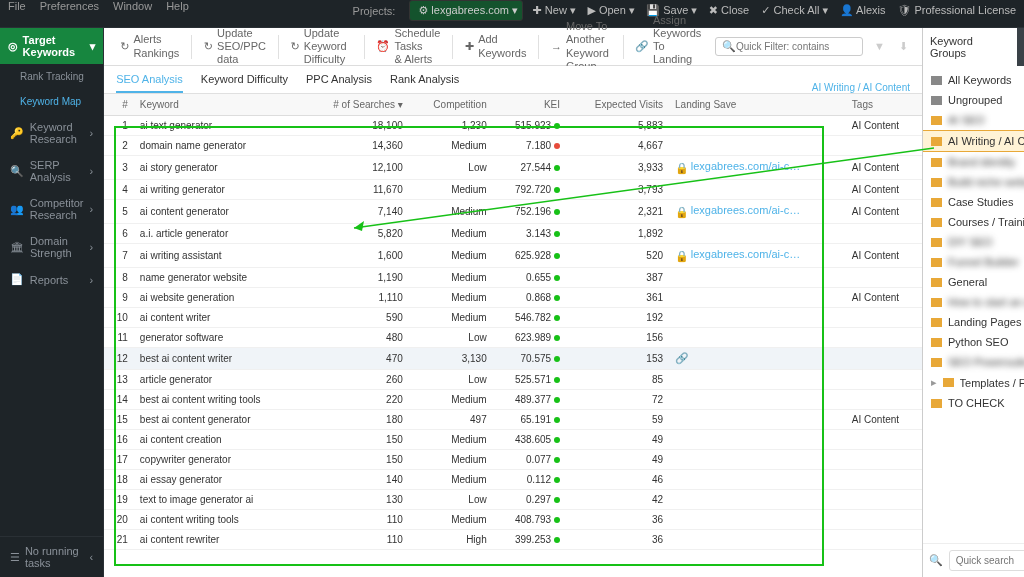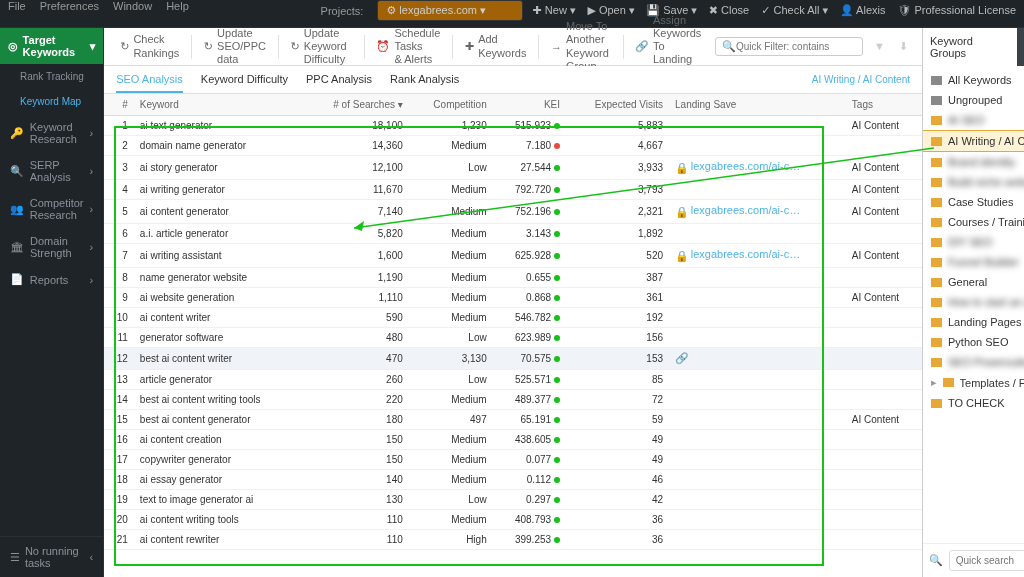--- a/index.html
+++ b/index.html
@@ -1,38 +1,38 @@
 <!DOCTYPE html>
 <html><head>
 <meta charset="utf-8">
 <style>
 *{margin:0;padding:0;box-sizing:border-box;font-family:Arial,sans-serif;font-size:11px}
 body{background:#1e2428;color:#ccc;width:1024px;height:577px;overflow:hidden}
 .topbar{height:28px;background:#1e2428;display:flex;align-items:flex-start;padding:0 8px;border-bottom:1px solid #2a3035}
 .menu{color:#999;margin-right:14px;cursor:pointer}
 .topbar-right{margin-left:auto;display:flex;align-items:center;gap:10px}
 .proj-label{color:#999;margin-right:4px}
-.proj-select{background:#a16207;border:1px solid #333;color:#ccc;padding:3px 36px 3px 8px;border-radius:3px}
+.proj-select{background:#14532d;border:1px solid #333;color:#ccc;padding:3px 4px 3px 8px;border-radius:3px}
 .top-btn{color:#bbb;display:flex;align-items:center;gap:3px;cursor:pointer}
 .main{display:flex;height:549px}
 .sidebar{width:105px;background:#1e2428;border-right:1px solid #2a3035;display:flex;flex-direction:column}
 .side-header{background:#17863f;color:#fff;padding:6px 8px;display:flex;align-items:center;gap:5px;font-weight:bold}
 .side-item{padding:7px 10px;color:#8a9199;cursor:pointer;display:flex;align-items:center;gap:6px}
 .side-item.sub{padding-left:20px;font-size:10px}
 .side-item.active{color:#4fb3e8}
 .side-footer{margin-top:auto;padding:8px 10px;color:#8a9199;display:flex;align-items:center;gap:5px;border-top:1px solid #2a3035}
 .content{flex:1;background:#f5f5f5;display:flex;flex-direction:column;position:relative}
 .toolbar{height:38px;background:#fff;border-bottom:1px solid #ddd;display:flex;align-items:center;padding:0 10px;gap:8px}
 .tool-btn{display:flex;align-items:center;gap:4px;color:#666;padding:4px 6px;cursor:pointer;font-size:10px;line-height:1.2}
 .tool-txt{display:flex;flex-direction:column}
 .tool-sep{width:1px;height:24px;background:#e0e0e0}
 .search-box{margin-left:auto;display:flex;align-items:center;background:#fff;border:1px solid #ccc;border-radius:3px;padding:2px 6px}
 .search-box input{border:none;outline:none;width:120px;font-size:10px}
 .icon-sm{width:13px;height:13px;margin:0 3px}
-.tabs{height:28px;background:#fff;display:flex;align-items:center;padding:0 12px;gap:18px;border-bottom:1px solid #e0e0e0}
+.tabs{height:28px;background:#fff;display:flex;align-items:flex-end;padding:0 12px;gap:18px;border-bottom:1px solid #e0e0e0}
 .tab{color:#333;padding:6px 0;cursor:pointer;font-size:11px}
 .tab.active{color:#4fb3e8;border-bottom:2px solid #4fb3e8}
 .crumb{margin-left:auto;color:#4fb3e8;font-size:10px}
 .metrics{height:34px;background:#fff;display:flex;align-items:center;padding:0 14px;gap:20px;border-bottom:1px solid #e0e0e0}
 .metric-val{font-size:15px;font-weight:bold;color:#333}
 .metric-val.na{color:#bbb}
 .metric-lbl{color:#999;font-size:10px}
 .metric-dot{color:#17c117;margin-right:2px}
 .table-wrap{flex:1;overflow-y:auto;background:#fff}
 table{width:100%;border-collapse:collapse}
@@ -105,21 +105,21 @@
       <span style="margin-left:auto">‹</span>
     </div>
   </div>
 
   <div class="content">
     <div class="toolbar">
       <div id="tools" style="display:flex;align-items:center;gap:6px">
           <div class="tool-btn">
             <span>↻</span>
             <span class="tool-txt">
-              <span>Check</span>
+              <span>Alerts</span>
               <span>Rankings</span>
             </span>
           </div>
           <div class="tool-sep"></div>
           <div class="tool-btn">
             <span>↻</span>
             <span class="tool-txt">
               <span>Update</span>
               <span>SEO/PPC data</span>
             </span>

